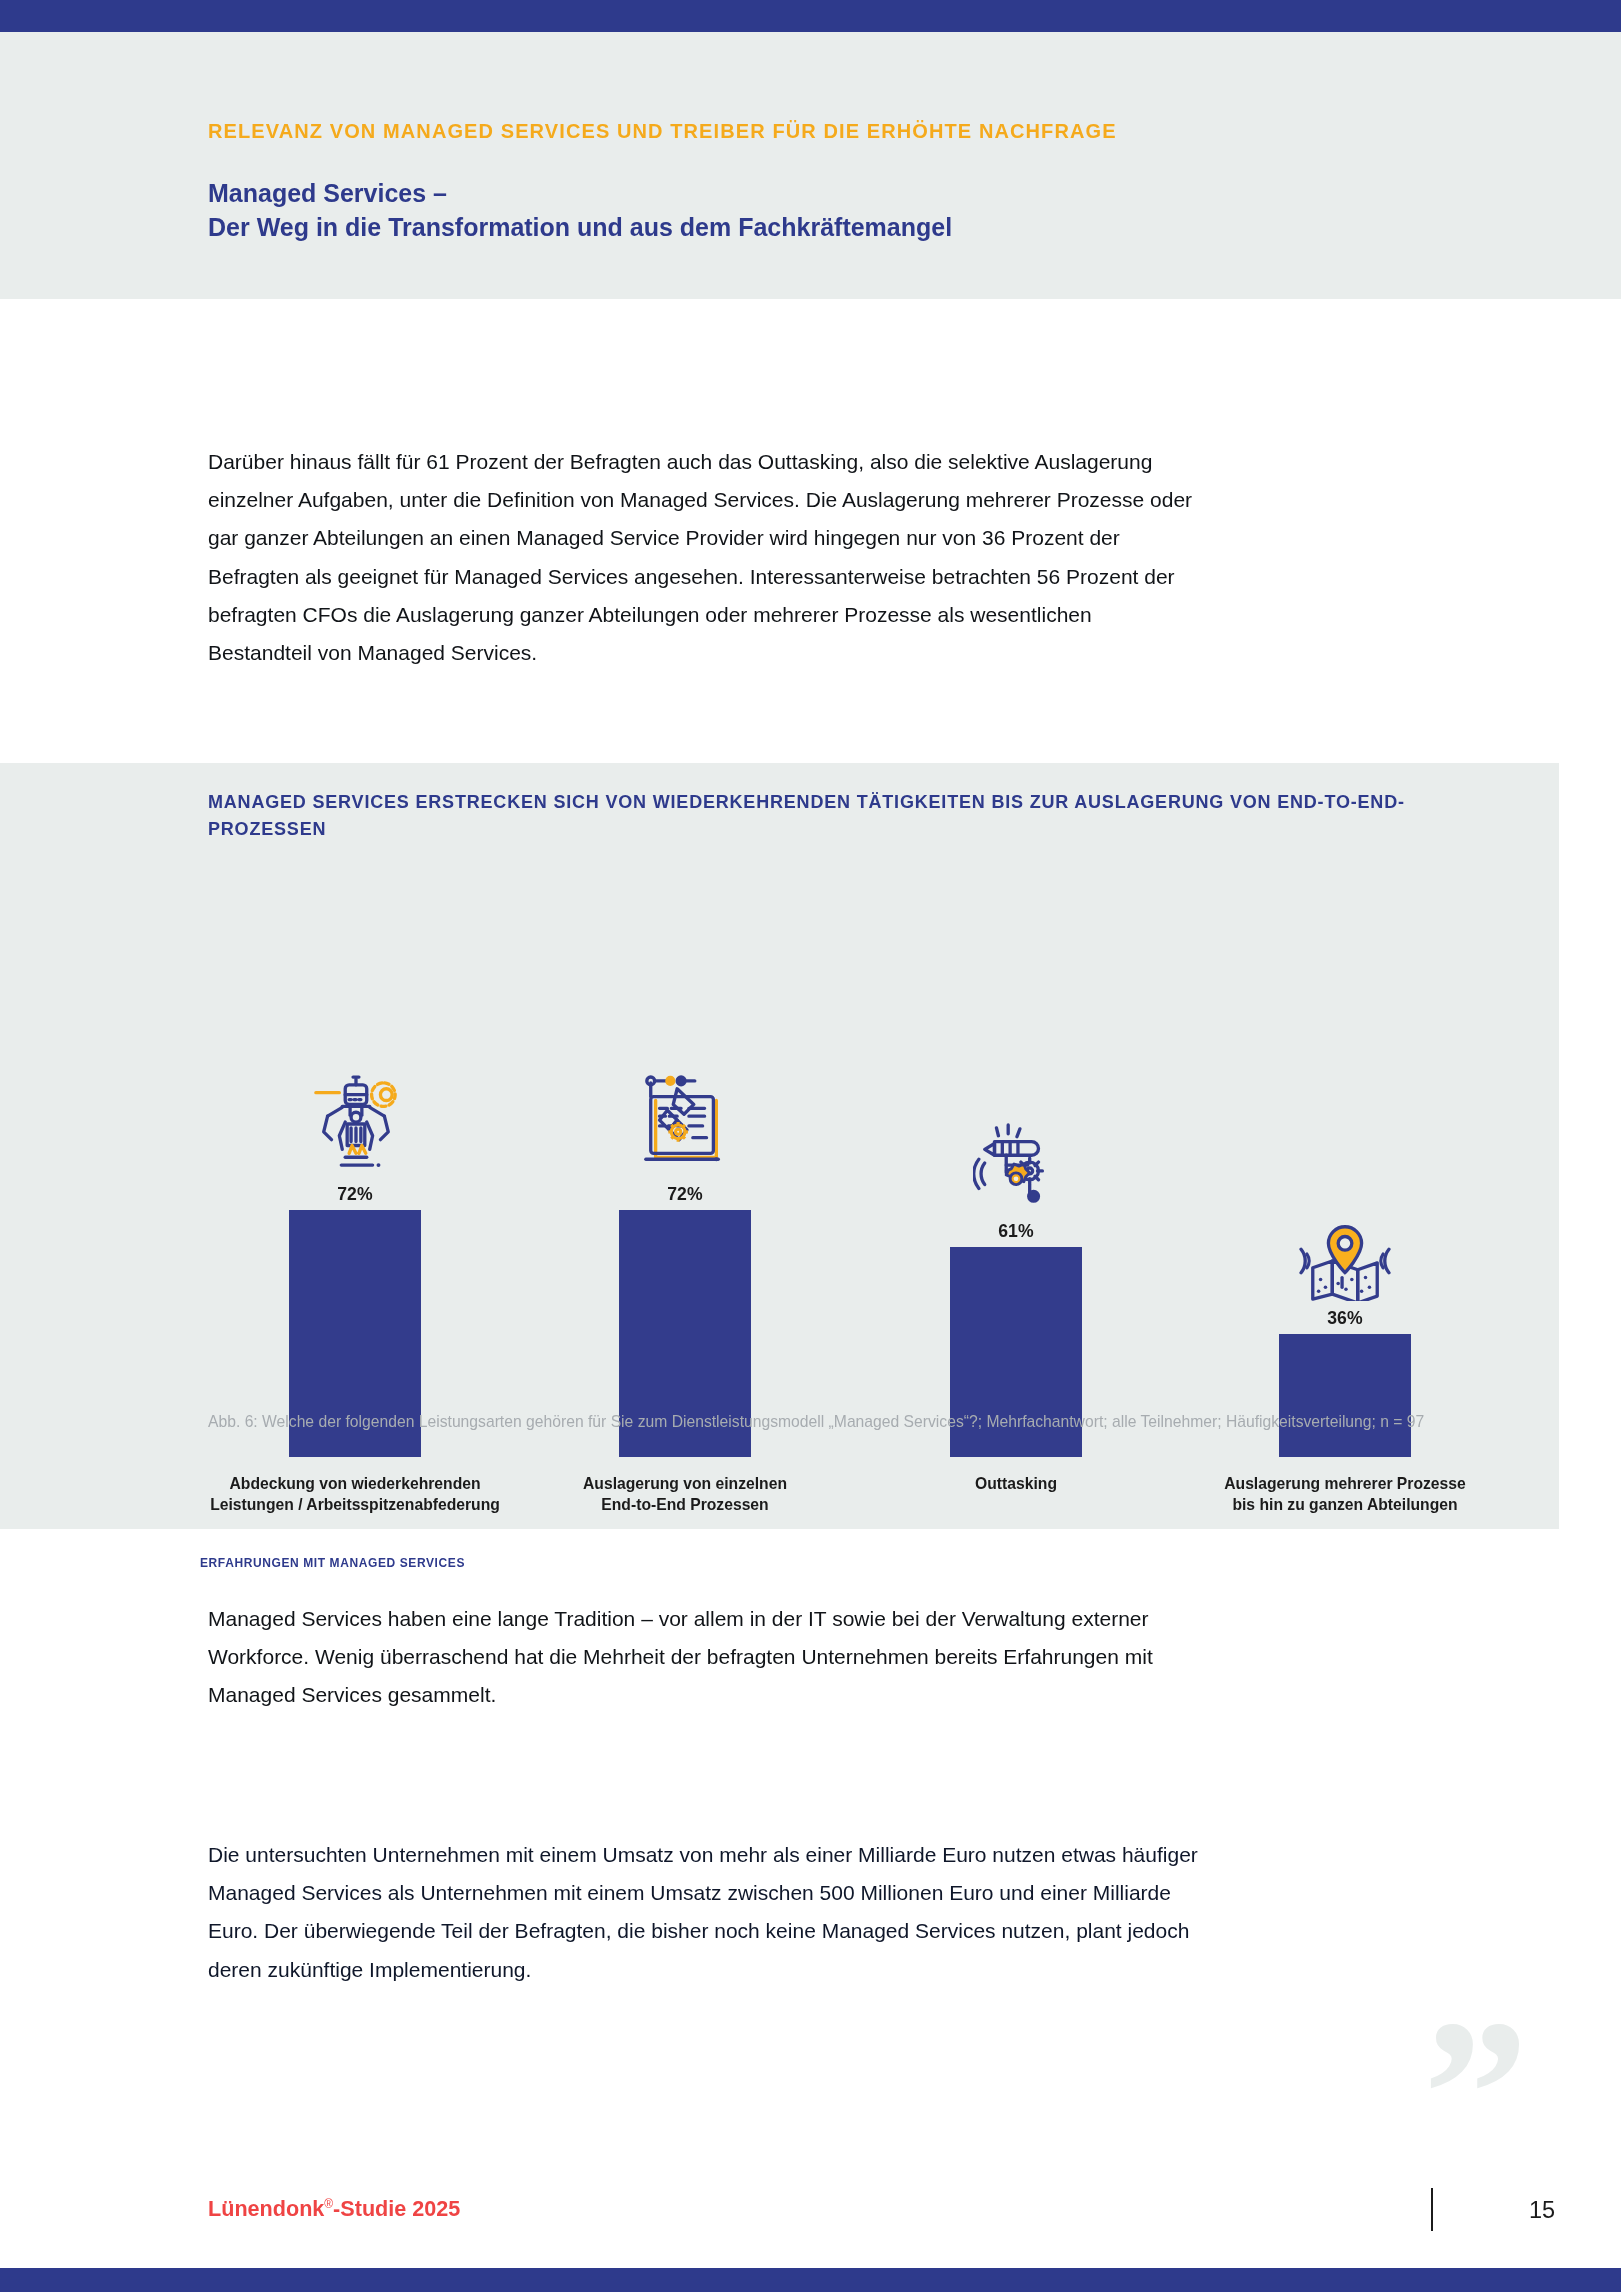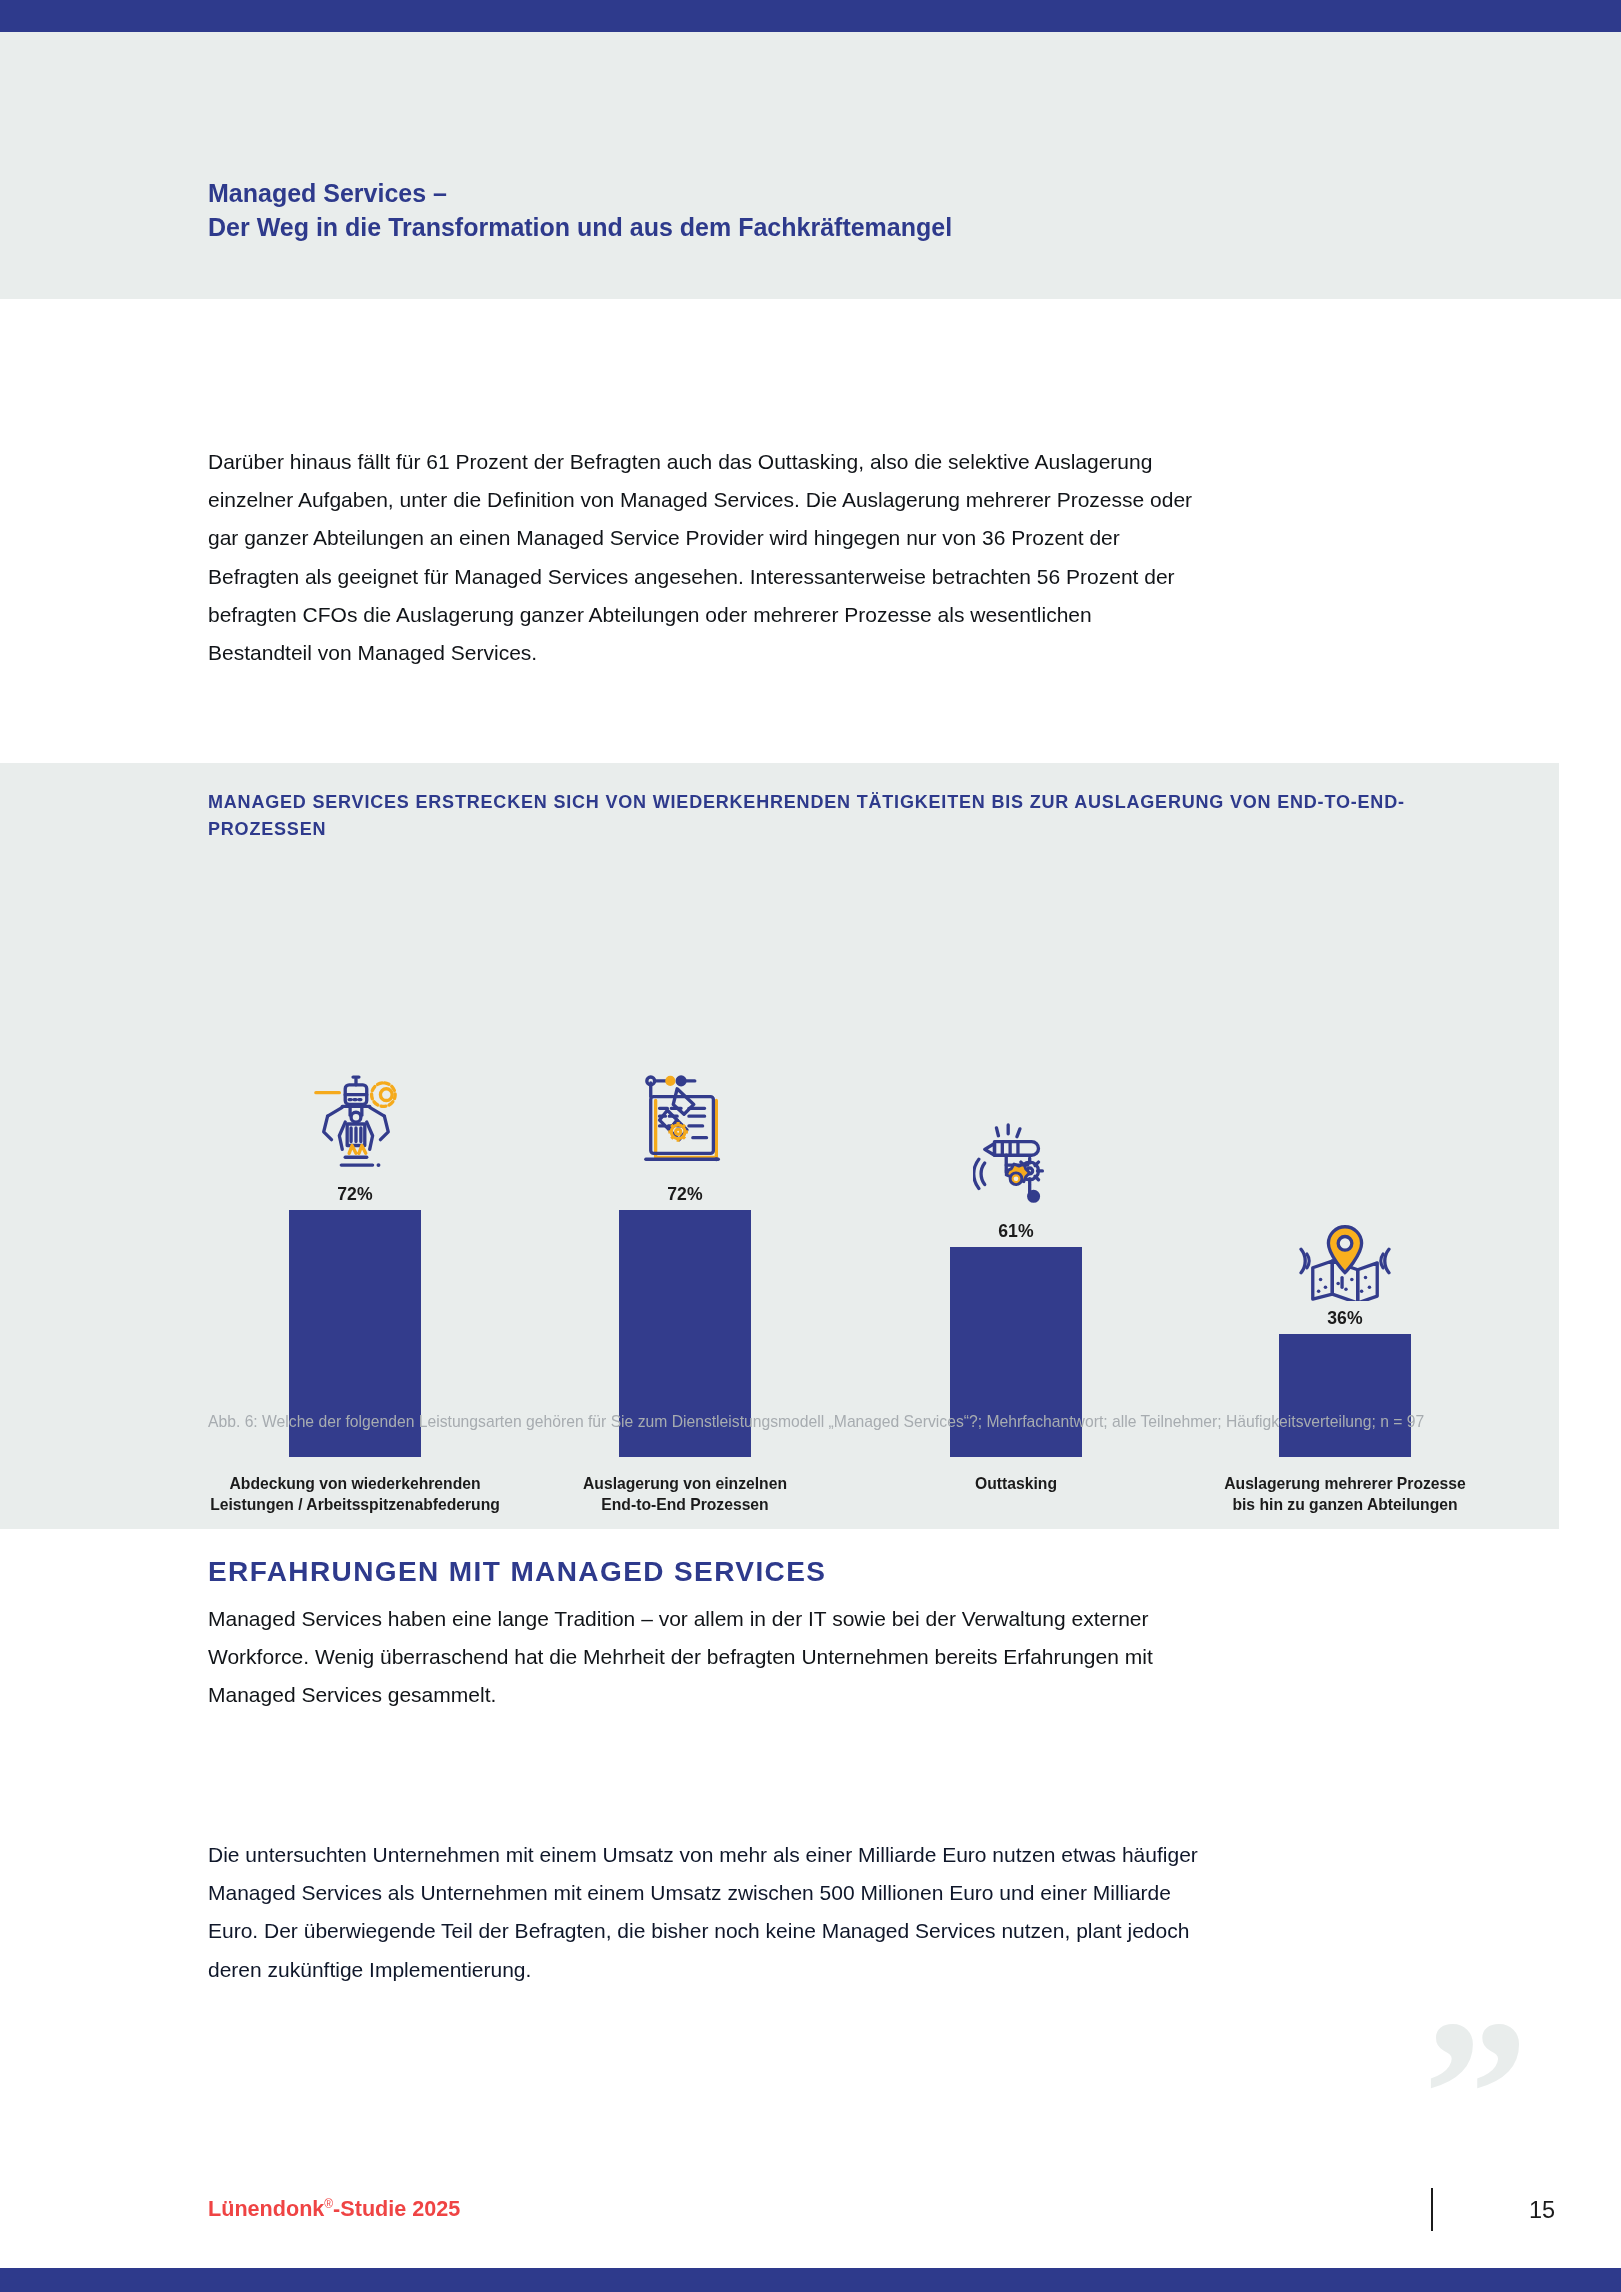--- a/index.html
+++ b/index.html
@@ -79,22 +79,22 @@
     color:#1b1b1b; text-align:center; white-space:pre-line;
   }
 
   .caption {
     position:absolute; left:208px; top:647px; width:1264px;
     font-size:15.7px; line-height:1.5; color:#A7ACB0;
   }
 
   
   .sect-head {
-    position:absolute; left:208px; top:1556px;
-    font-size:28px; font-weight:bold; letter-spacing:.05em;
+    position:absolute; left:200px; top:1556px;
+    font-size:12px; font-weight:bold; letter-spacing:.05em;
     color:#2E3A8C; text-transform:uppercase; white-space:nowrap;
   }
   .body1 {
     position:absolute; left:208px; top:1600px; width:990px;
     font-size:21px; line-height:1.82; color:#111418;
   }
   .body2 {
     position:absolute; left:208px; top:1836px; width:990px;
     font-size:21px; line-height:1.82; color:#0f172a;
   }
@@ -121,20 +121,21 @@
   }
 </style>
 </head>
 <body>
 
 <div class="page">
 
   <div class="top-rule"></div>
 
   <div class="header-band"></div>
+  <div class="kicker">RELEVANZ VON MANAGED SERVICES UND TREIBER FÜR DIE ERHÖHTE NACHFRAGE</div>
   <div class="chapter-title">Managed Services –
 Der Weg in die Transformation und aus dem Fachkräftemangel</div>
 
   <div class="intro">Darüber hinaus fällt für 61 Prozent der Befragten auch das Outtasking, also die selektive Auslagerung einzelner Aufgaben, unter die Definition von Managed Services. Die Auslagerung mehrerer Prozesse oder gar ganzer Abteilungen an einen Managed Service Provider wird hingegen nur von 36 Prozent der Befragten als geeignet für Managed Services angesehen. Interessanterweise betrachten 56 Prozent der befragten CFOs die Auslagerung ganzer Abteilungen oder mehrerer Prozesse als wesentlichen Bestandteil von Managed Services.</div>
 
   <div class="chart-panel">
 
     <div class="chart-heading">MANAGED SERVICES ERSTRECKEN SICH VON WIEDERKEHRENDEN TÄTIGKEITEN BIS ZUR AUSLAGERUNG VON END-TO-END-PROZESSEN</div>
 
     <div class="plot">

